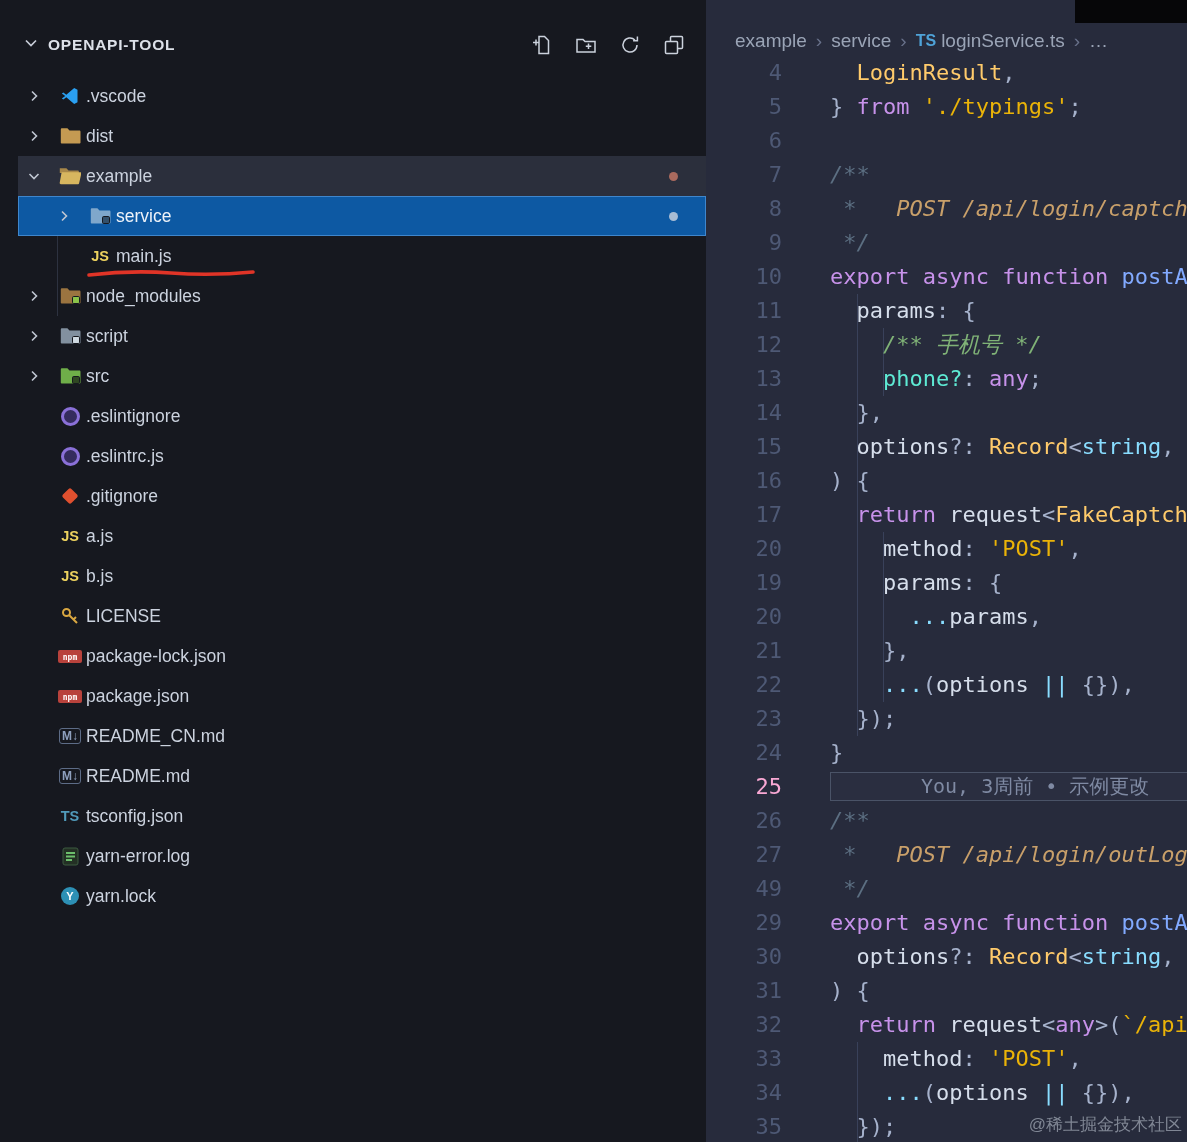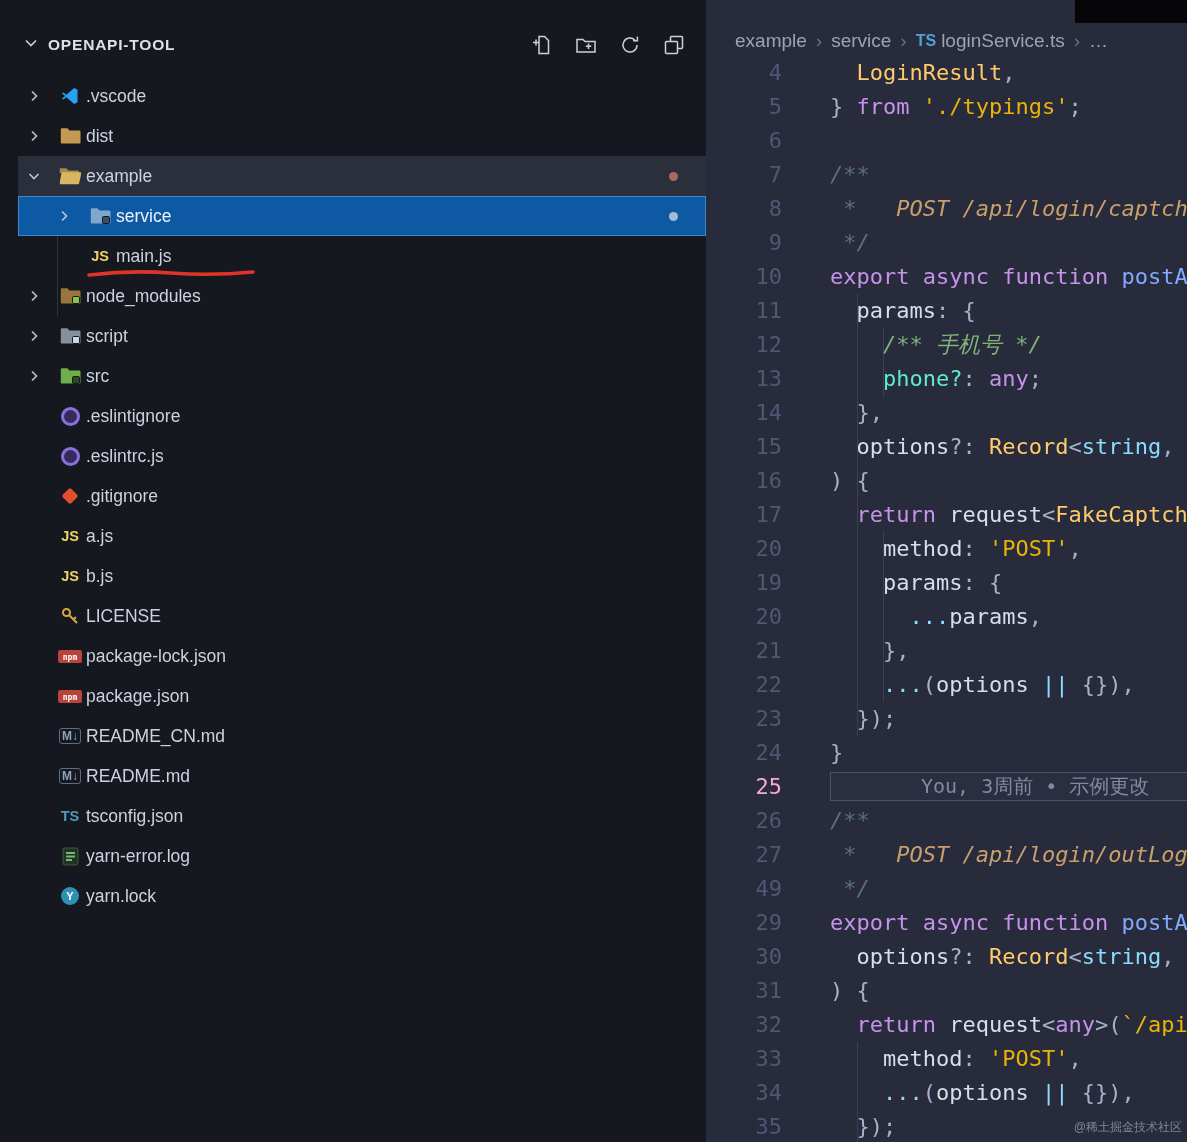--- a/index.html
+++ b/index.html
@@ -65,21 +65,21 @@
   .t-str{color:#eab308}
   .t-typ{color:#ffcb6b}
   .t-prop{color:#5eead4}
   .t-pun{color:#a6b2cc}
   .t-cy{color:#89ddff}
   .t-wh{color:#d6deeb}
   .t-com{color:#5c6f82;font-style:italic}
   .t-doc{color:#c9a06a;font-style:italic}
   .t-docg{color:#80b377;font-style:italic}
   #black-rect{position:absolute;right:0;top:0;width:112px;height:23px;background:#060608;z-index:4;}
-  #watermark{position:absolute;right:5px;bottom:6px;color:#9097a4;font-size:12px;opacity:.85;z-index:5;}
+  #watermark{position:absolute;right:5px;bottom:6px;color:#9097a4;font-size:17px;opacity:.85;z-index:5;}
 </style>
 </head>
 <body>
 
 <div id="app">
 
   <div id="sidebar">
     <div class="sb-header">
       <span>
         <svg width="18" height="18" viewBox="0 0 18 18" fill="none" stroke="#c7cdd8" stroke-width="1.7">

